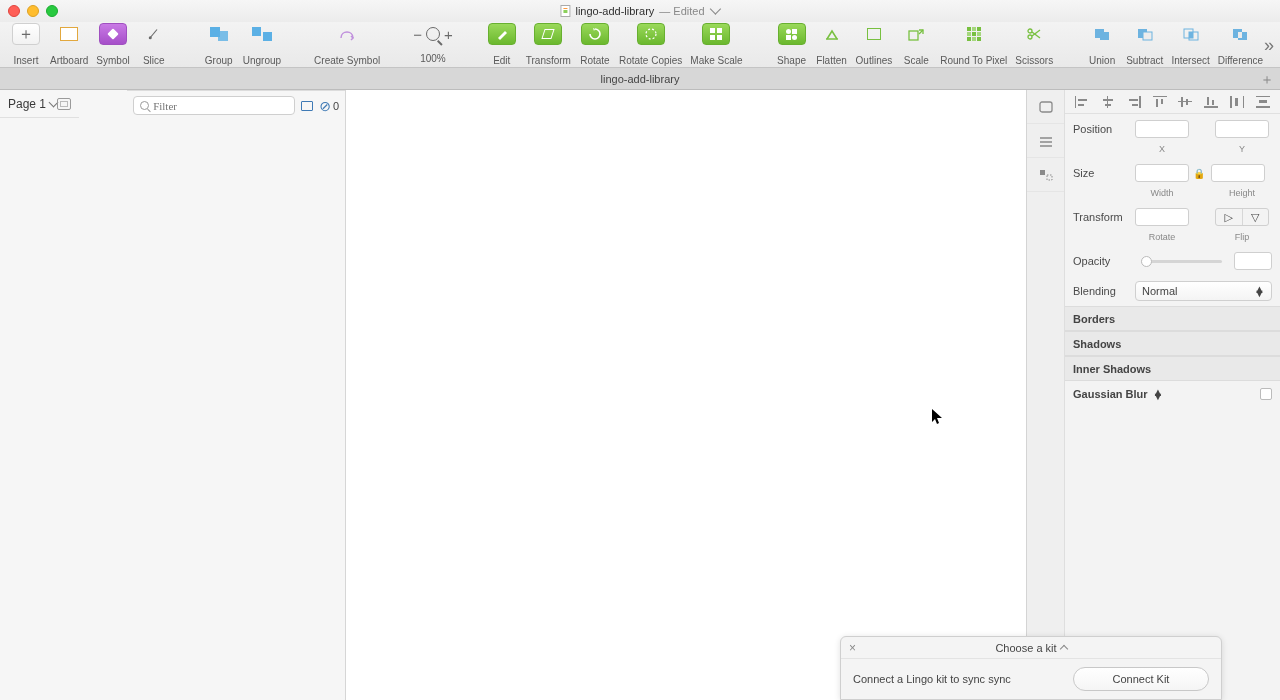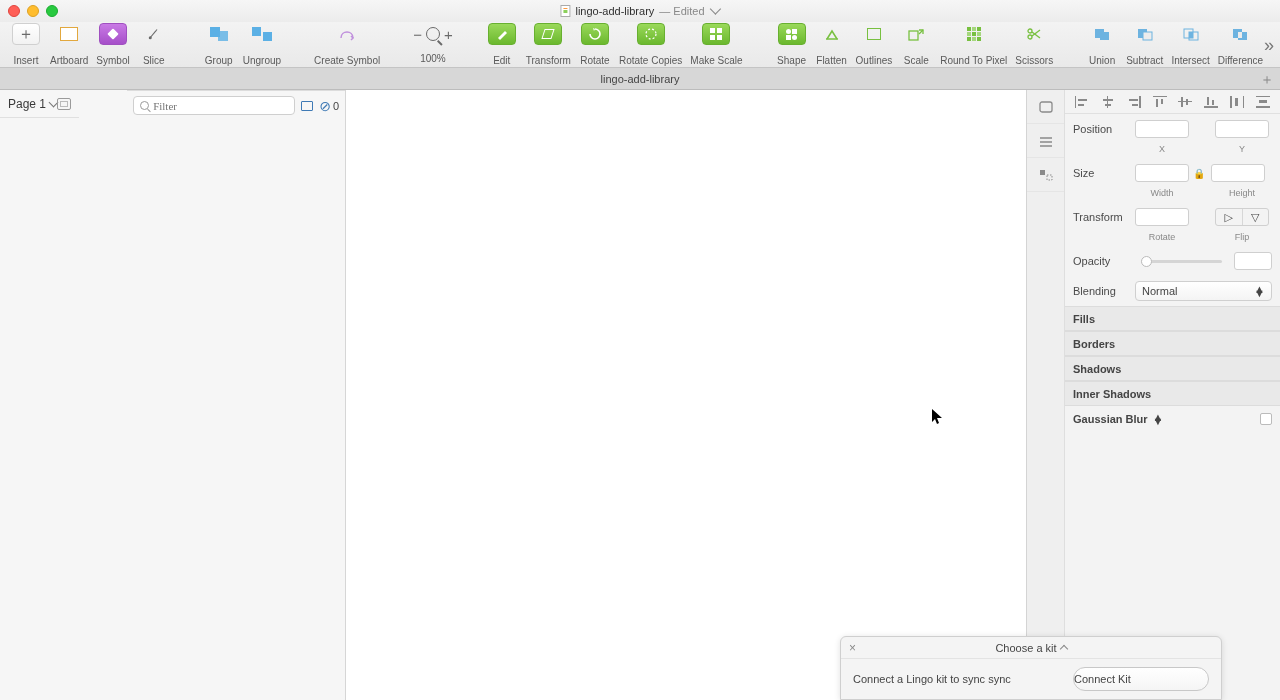--- a/index.html
+++ b/index.html
@@ -81,21 +81,21 @@
 .gblur{display:flex;align-items:center;padding:0 8px;height:26px;gap:5px;}
 .gblur .updown{display:flex;flex-direction:column;line-height:4px;font-size:7px;color:#888;}
 .chk{width:12px;height:12px;border:1px solid #bbb;border-radius:2px;background:#fff;margin-left:auto;}
 
 .popup{position:absolute;left:494px;bottom:0;width:382px;background:#f4f4f4;border:1px solid #cfcfcf;border-top-left-radius:6px;border-top-right-radius:6px;box-shadow:0 1px 6px rgba(0,0,0,.12);}
 .popup-hdr{height:22px;display:flex;align-items:center;justify-content:center;position:relative;border-bottom:1px solid #e3e3e3;font-size:11px;color:#7a7a7a;}
 .popup-hdr .x{position:absolute;left:8px;color:#8a8a8a;font-size:12px;}
 .chev-up{display:inline-block;width:6px;height:6px;border-left:1px solid #888;border-top:1px solid #888;transform:rotate(45deg);margin-left:4px;margin-top:3px;}
 .popup-body{height:40px;display:flex;align-items:center;padding:0 12px;gap:12px;}
 .popup-body .msg{flex:1;font-size:11px;color:#444;}
-.btn{height:24px;width:136px;border:1px solid #c8c8c8;background:linear-gradient(#fff,#f5f5f5);border-radius:12px;display:flex;align-items:center;justify-content:flex-start;font-size:12px;color:#333;}
+.btn{height:24px;width:136px;border:1px solid #c8c8c8;background:linear-gradient(#fff,#f5f5f5);border-radius:12px;display:flex;align-items:center;justify-content:center;font-size:12px;color:#333;}
 .gicon{width:12px;height:12px;}
 </style>
 </head>
 <body>
 
 <div class="titlebar">
   <div class="traffic">
     <div class="dot red"></div>
     <div class="dot yellow"></div>
     <div class="dot green"></div>
@@ -484,21 +484,20 @@
       <div class="prop">
           <span class="plbl">Blending</span>
           <div class="sel">
             <span>Normal</span>
             <div class="updown">
               <span>▲</span>
               <span>▼</span>
             </div>
           </div>
         </div>
-      <div class="sec-h">Fills</div>
       <div class="sec-h">Borders</div>
       <div class="sec-h">Shadows</div>
       <div class="sec-h">Inner Shadows</div>
       <div class="gblur">
           <span style="font-weight:600;">Gaussian Blur</span>
           <div class="updown">
             <span>▲</span>
             <span>▼</span>
           </div>
           <div class="chk"></div>

